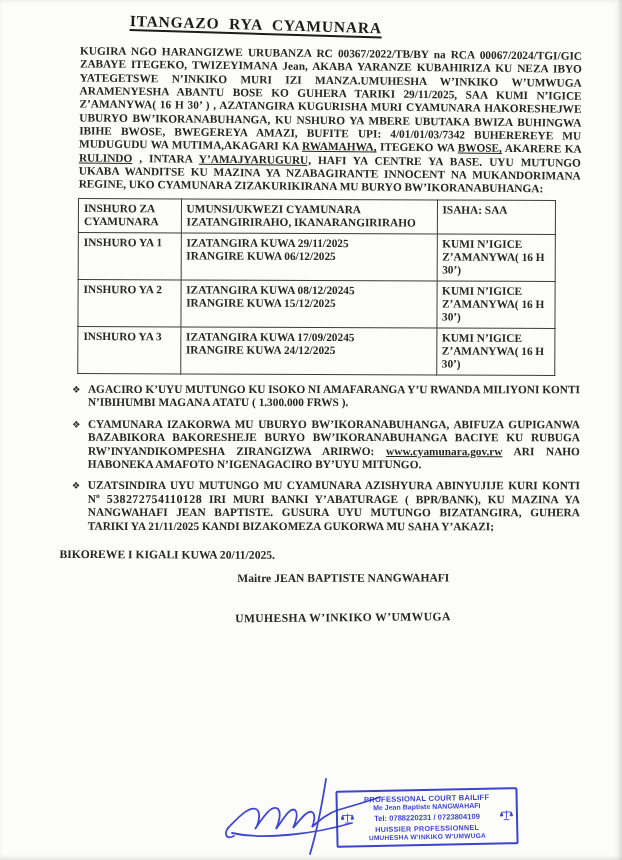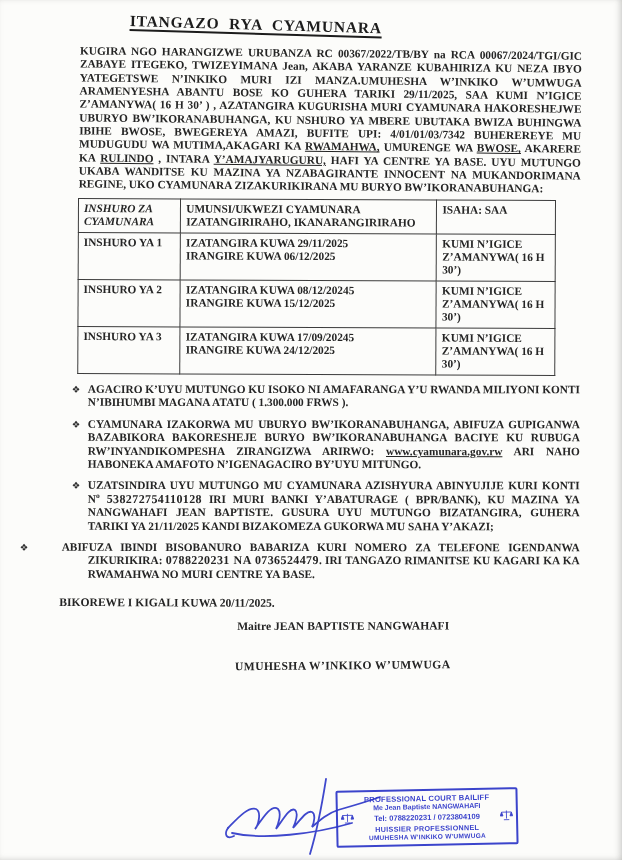--- a/index.html
+++ b/index.html
@@ -26,21 +26,21 @@
   }
   .u{text-decoration:underline;text-decoration-thickness:1.2px;}
   table.sched{
     margin:5px 0 0 77px;border-collapse:collapse;width:478px;
     font-size:11.3px;line-height:13px;color:#252525;
   }
   table.sched td,table.sched th{
     border:1.4px solid #3c3c3c;padding:3px 5px 4px 5px;
     text-align:left;vertical-align:top;font-weight:bold;
   }
-  .c1{width:93px;font-style:italic;} .c2{width:255px;} .c3{width:110px;}
+  .c1{width:93px;} .c2{width:255px;} .c3{width:110px;}
   .bullets{margin:8px 42px 0 72px;transform:rotate(-.2deg);}
   .bullet{
     position:relative;padding-left:16px;margin-bottom:8px;
     font-size:11.3px;line-height:13.4px;text-align:justify;color:#252525;
   }
   .bullet .marker{
     position:absolute;left:0;top:0;font-family:"DejaVu Sans", sans-serif;
     font-size:9.5px;color:#2e2e2e;
   }
   .bullet.outdent{margin-left:-26px;padding-left:42px;text-indent:-26px;}
@@ -73,21 +73,21 @@
 <div class="page">
   <div class="sheet">
 
     <div class="title-wrap">
       <span class="doc-title">ITANGAZO RYA CYAMUNARA</span>
     </div>
 
     <p class="intro">
       <span>KUGIRA NGO HARANGIZWE URUBANZA RC 00367/2022/TB/BY na RCA 00067/2024/TGI/GIC ZABAYE ITEGEKO, TWIZEYIMANA Jean, AKABA YARANZE KUBAHIRIZA KU NEZA IBYO YATEGETSWE N’INKIKO MURI IZI MANZA.UMUHESHA W’INKIKO W’UMWUGA ARAMENYESHA ABANTU BOSE KO GUHERA TARIKI 29/11/2025, SAA KUMI N’IGICE Z’AMANYWA( 16 H 30’ ) , AZATANGIRA KUGURISHA MURI CYAMUNARA HAKORESHEJWE UBURYO BW’IKORANABUHANGA, KU NSHURO YA MBERE UBUTAKA BWIZA BUHINGWA IBIHE BWOSE, BWEGEREYA AMAZI, BUFITE UPI: 4/01/01/03/7342 BUHEREREYE MU MUDUGUDU WA MUTIMA,AKAGARI KA</span>
       <span class="u">RWAMAHWA,</span>
-      <span>UMURENGE WA</span>
+      <span>ITEGEKO WA</span>
       <span class="u">BWOSE,</span>
       <span>AKARERE KA</span>
       <span class="u">RULINDO</span>
       <span>, INTARA</span>
       <span class="u">Y’AMAJYARUGURU,</span>
       <span>HAFI YA CENTRE YA BASE. UYU MUTUNGO UKABA WANDITSE KU MAZINA YA NZABAGIRANTE INNOCENT NA MUKANDORIMANA REGINE, UKO CYAMUNARA ZIZAKURIKIRANA MU BURYO BW’IKORANABUHANGA:</span>
     </p>
 
     <table class="sched">
       <tbody>
@@ -133,25 +133,20 @@
         <span>CYAMUNARA IZAKORWA MU UBURYO BW’IKORANABUHANGA, ABIFUZA GUPIGANWA BAZABIKORA BAKORESHEJE BURYO BW’IKORANABUHANGA BACIYE KU RUBUGA RW’INYANDIKOMPESHA ZIRANGIZWA ARIRWO:</span>
         <span class="url">www.cyamunara.gov.rw</span>
         <span>ARI NAHO HABONEKA AMAFOTO N’IGENAGACIRO BY’UYU MITUNGO.</span>
       </div>
       <div class="bullet">
         <span class="marker">❖</span>
         <span>UZATSINDIRA UYU MUTUNGO MU CYAMUNARA AZISHYURA ABINYUJIJE KURI KONTI N</span><sup class="deg">o</sup>
         <span class="big-num">538272754110128</span>
         <span>IRI MURI BANKI Y’ABATURAGE ( BPR/BANK), KU MAZINA YA NANGWAHAFI JEAN BAPTISTE. GUSURA UYU MUTUNGO BIZATANGIRA, GUHERA TARIKI YA 21/11/2025 KANDI BIZAKOMEZA GUKORWA MU SAHA Y’AKAZI;</span>
       </div>
-      <div class="bullet outdent">
-        <span class="marker">❖</span>
-        <span>ABIFUZA IBINDI BISOBANURO BABARIZA KURI NOMERO ZA TELEFONE IGENDANWA ZIKURIKIRA:</span>
-        <span class="big-num">0788220231 NA 0736524479</span><span>. IRI TANGAZO RIMANITSE KU KAGARI KA KA RWAMAHWA NO MURI CENTRE YA BASE.</span>
-      </div>
     </div>
 
     <p class="place-date">BIKOREWE I KIGALI KUWA 20/11/2025.</p>
     <p class="sig-name">Maitre JEAN BAPTISTE NANGWAHAFI</p>
     <p class="sig-title">UMUHESHA W’INKIKO W’UMWUGA</p>
 
   </div>
 
   <svg class="signature" width="165" height="84" viewBox="0 0 165 84">
     <g fill="none" stroke="#2b35c8" stroke-width="1.8" stroke-linecap="round" opacity="0.9">

